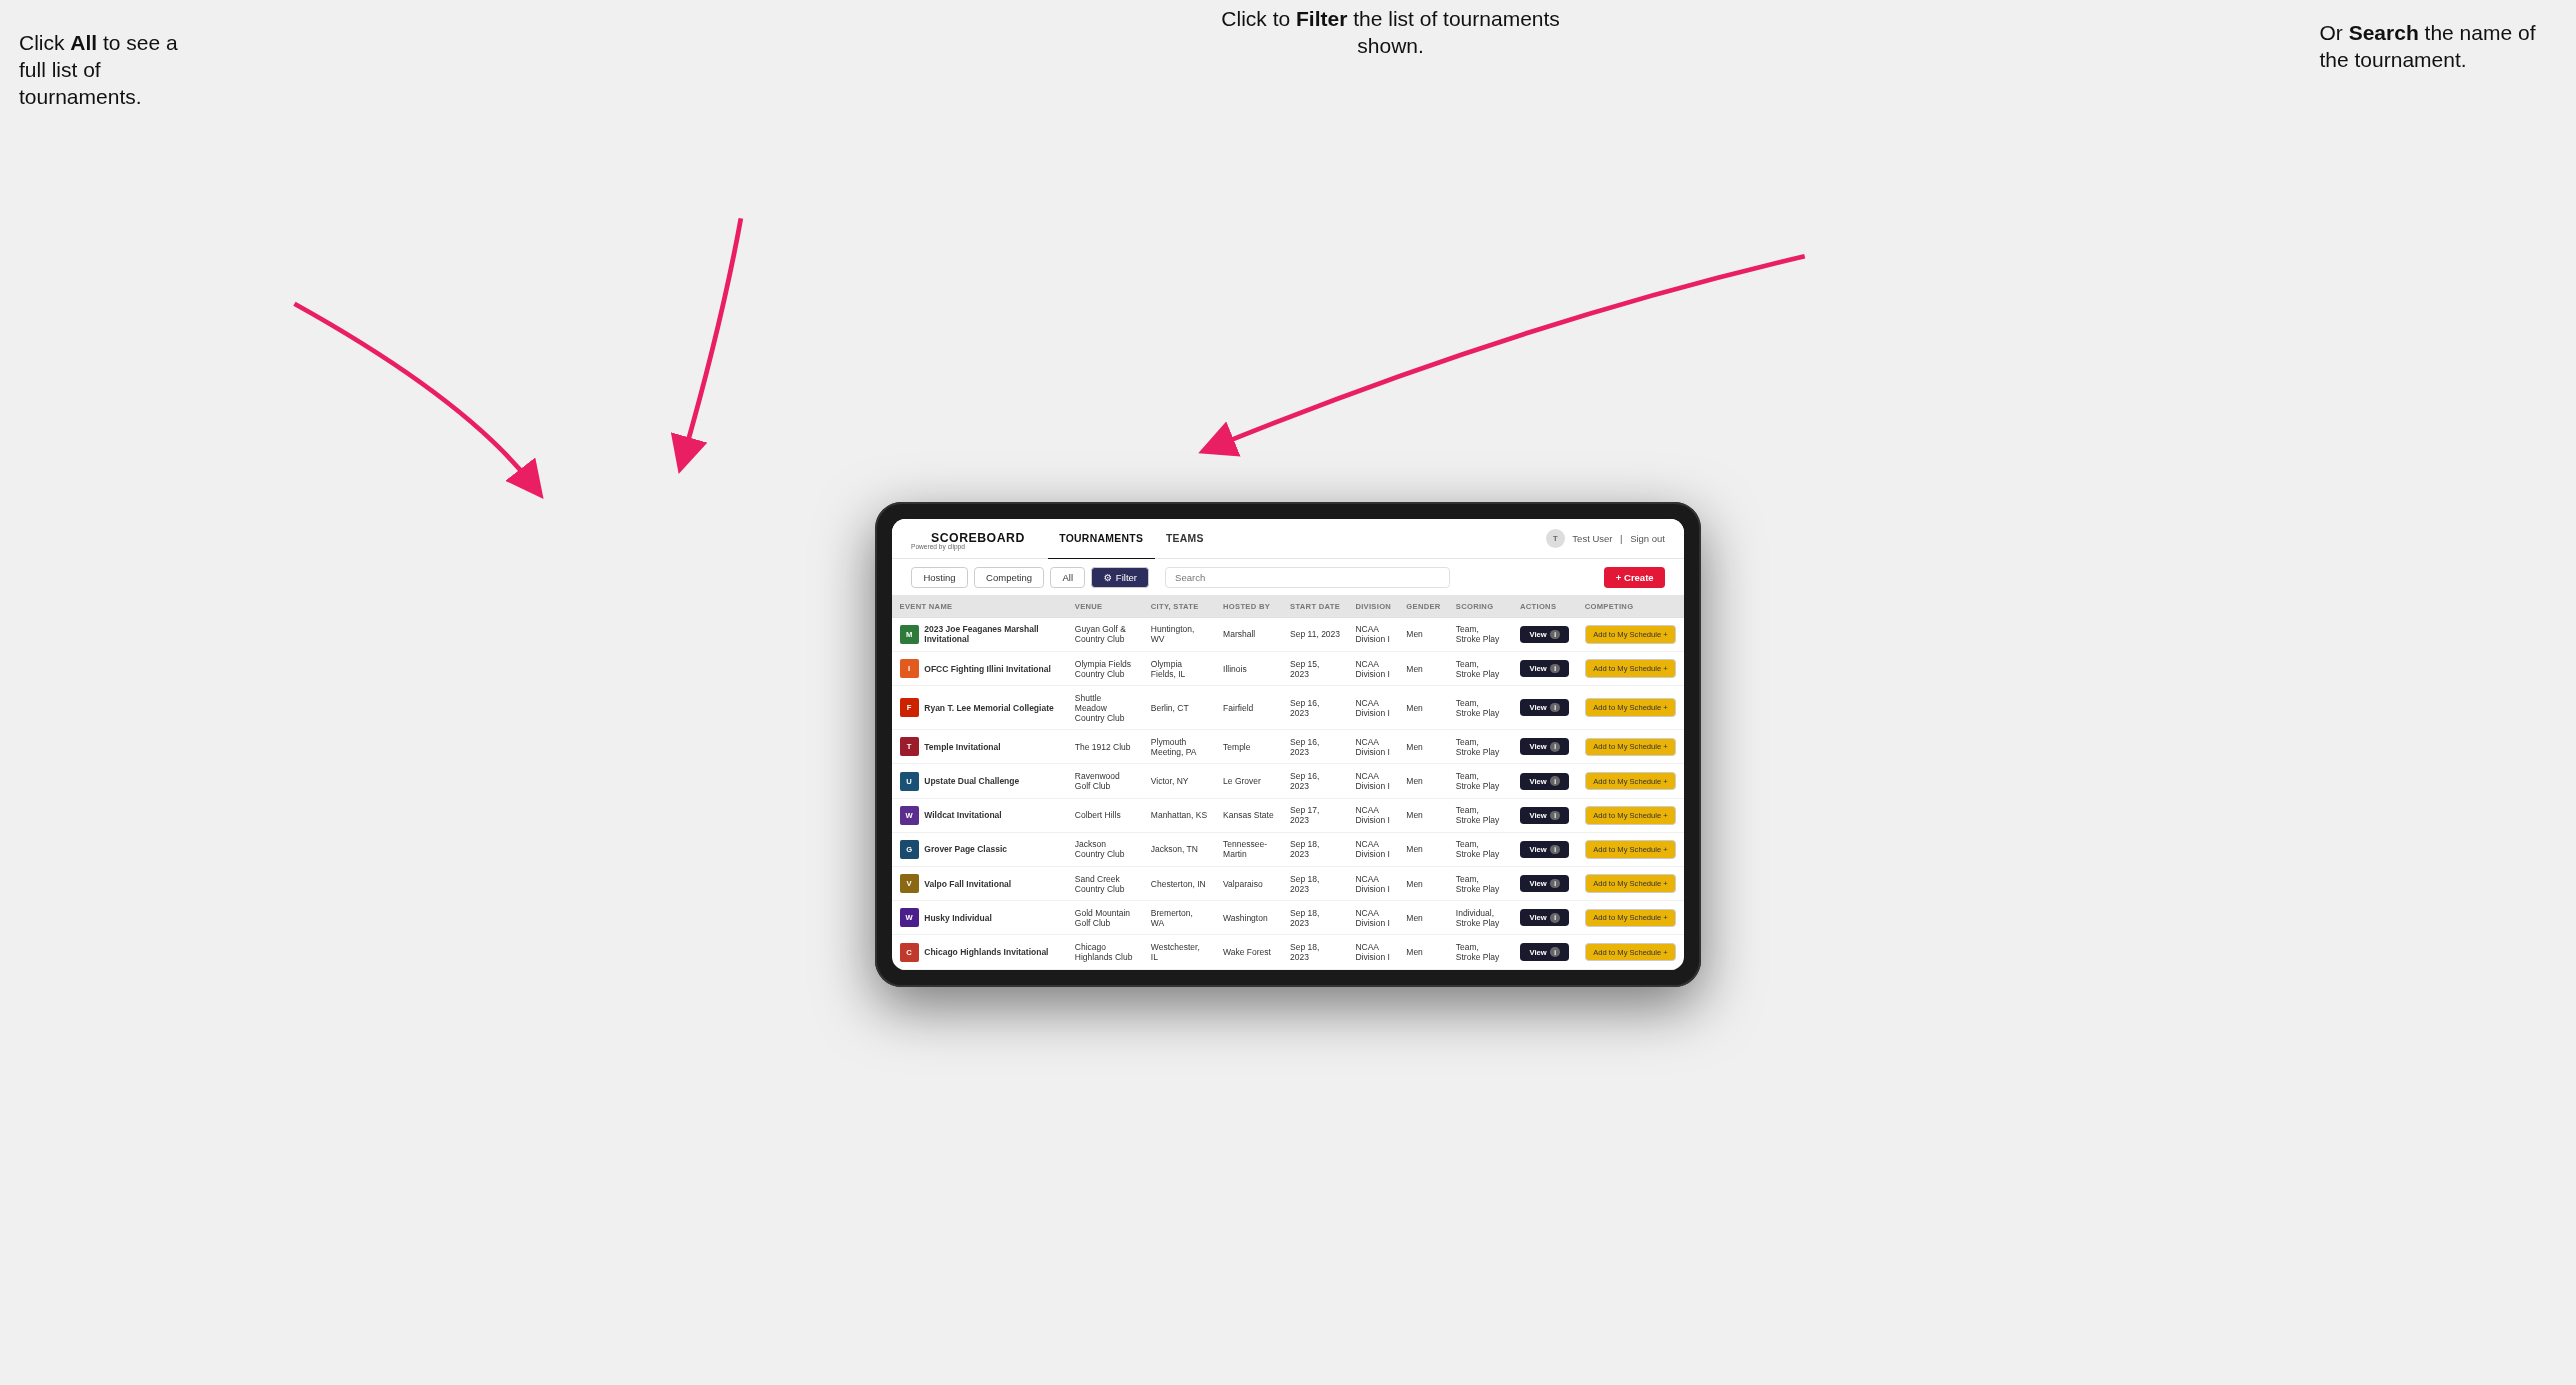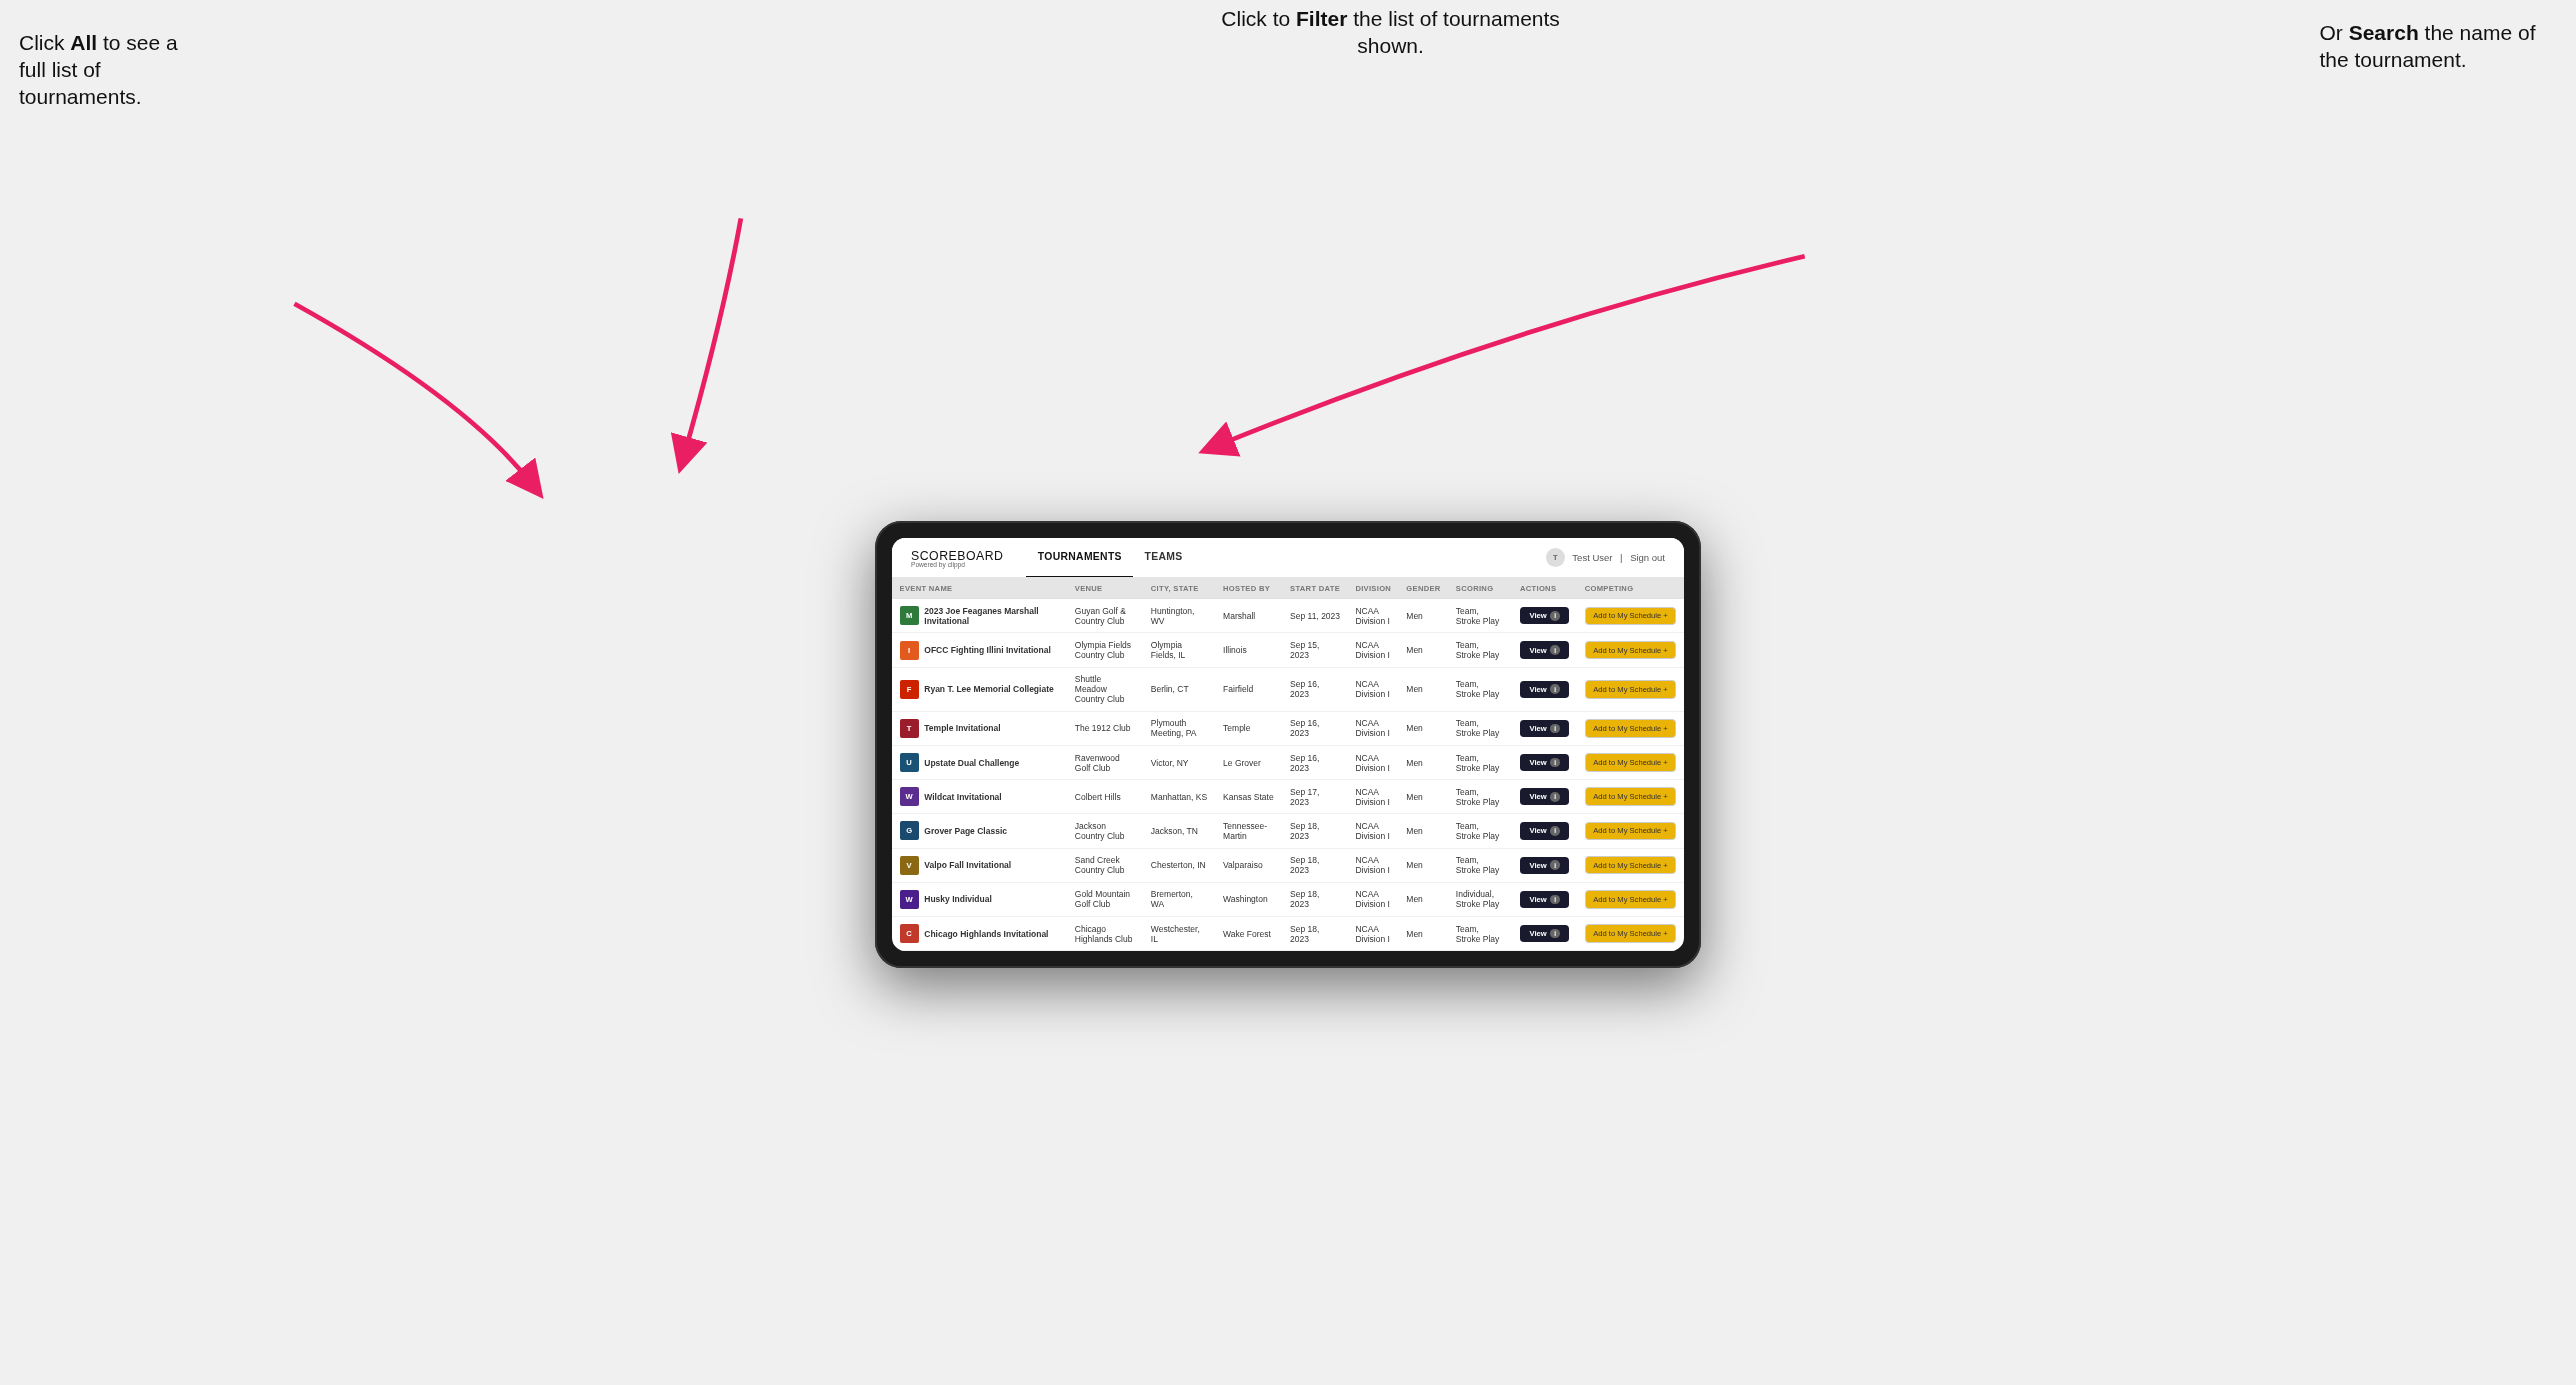--- a/index.html
+++ b/index.html
@@ -78,24 +78,25 @@
     }
 
     .logo-area {
       display: flex;
       align-items: center;
       margin-right: 23px;
     }
 
     .logo-text {
       font-size: 12.3px;
-      font-weight: 400;
+      font-weight: 700;
       color: #111;
       letter-spacing: 0.5px;
       text-transform: uppercase;
+      margin-left: 20px;
     }
 
     .logo-sub {
       font-size: 6.6px;
       color: #666;
       display: block;
       margin-top: -1.9px;
     }
 
     .nav-tabs {
@@ -370,20 +371,33 @@
         <div class="nav-tab">TEAMS</div>
       </nav>
       <div class="header-right">
         <div class="user-avatar">T</div>
         <span>Test User</span>
         <span>|</span>
         <span class="header-link">Sign out</span>
       </div>
     </div>
 
+    <div class="filter-bar">
+      <button class="filter-btn">Hosting</button>
+      <button class="filter-btn">Competing</button>
+      <button class="filter-btn">All</button>
+      <button class="filter-icon-btn">
+        <span>⚙</span>
+        <span>Filter</span>
+      </button>
+      <div class="search-box">
+        <input class="search-input" type="text" placeholder="Search" style="">
+      </div>
+      <button class="create-btn">+ Create</button>
+    </div>
 
     <div class="table-wrap">
       <table>
         <thead>
           <tr>
             <th>EVENT NAME</th>
             <th>VENUE</th>
             <th>CITY, STATE</th>
             <th>HOSTED BY</th>
             <th>START DATE</th>

